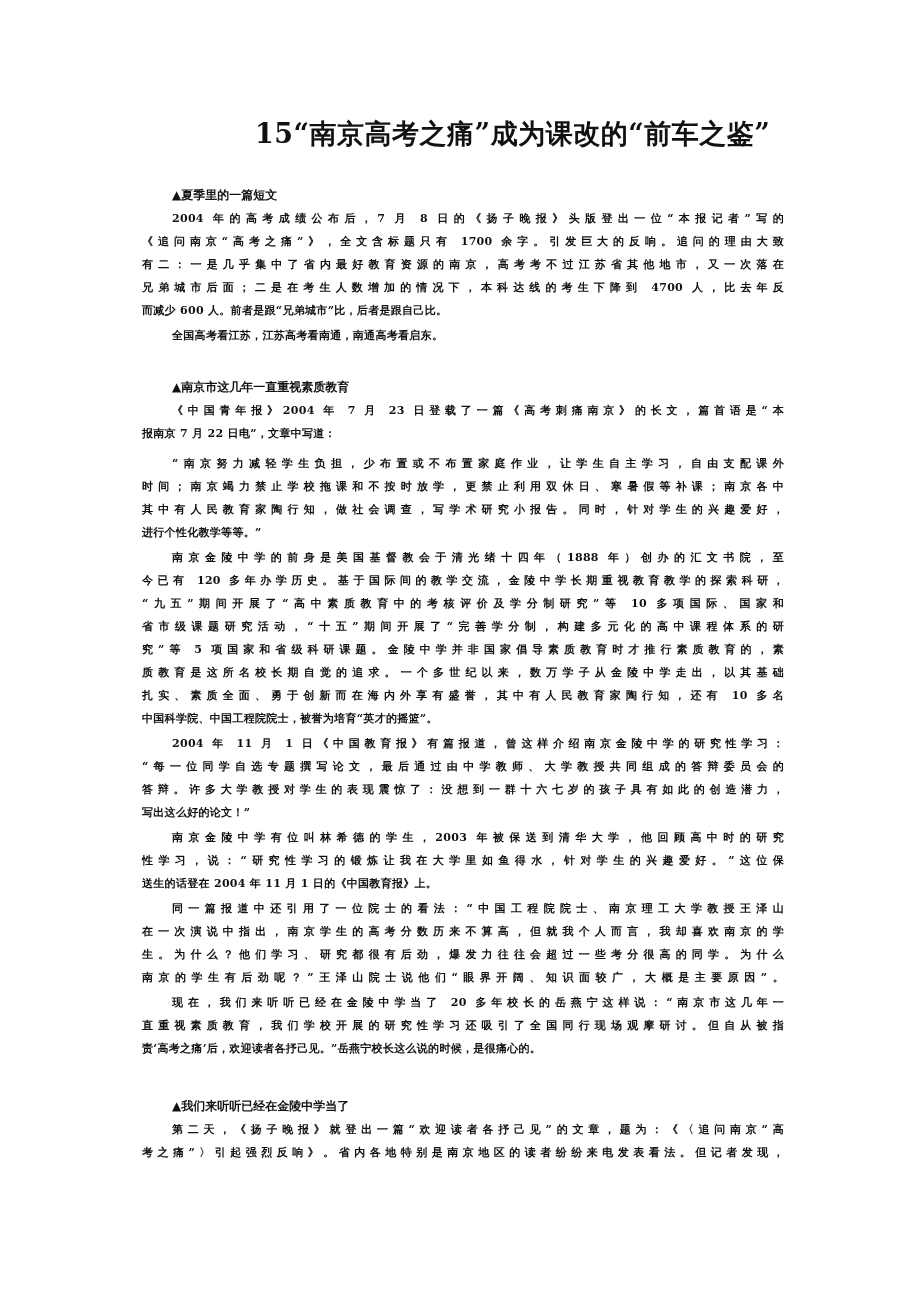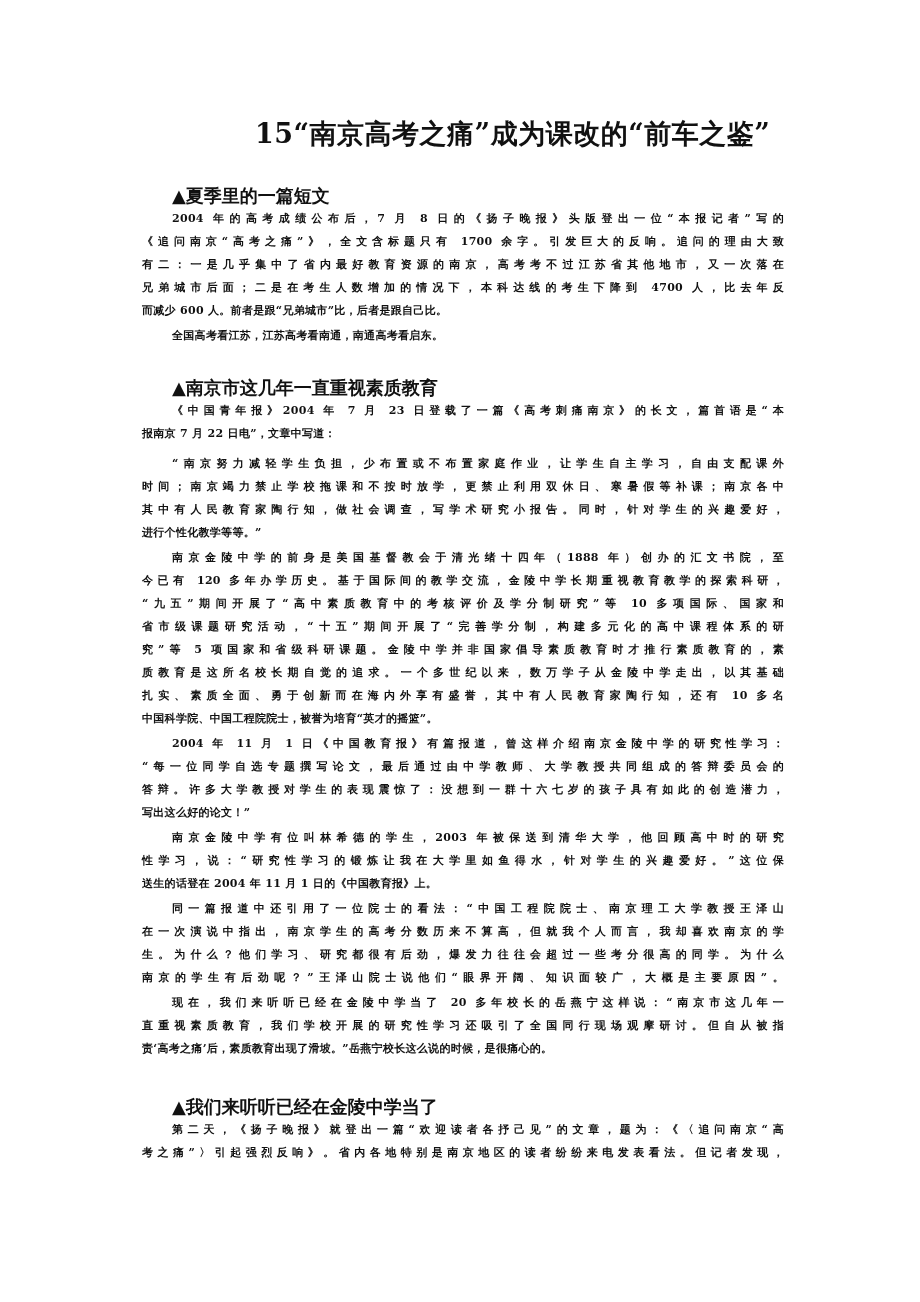--- a/index.html
+++ b/index.html
@@ -54,21 +54,21 @@
     .line.justify {
       width: 642px;
       text-align: justify;
       text-align-last: justify;
     }
     .line.indent.justify { width: 612px; }
     .heading {
       position: absolute;
       left: 30px;
       height: 23px;
-      font-size: 18px;
+      font-size: 12px;
       line-height: 23px;
       font-weight: bold;
       white-space: nowrap;
       font-family: "DejaVu Sans", "Liberation Sans", sans-serif;
     }
   </style>
 </head>
 <body>
 
 <div class="page">
@@ -105,19 +105,19 @@
     <div class="line" style="top:801px">写出这么好的论文！”</div>
     <div class="line indent justify" style="top:826px">南京金陵中学有位叫林希德的学生，2003 年被保送到清华大学，他回顾高中时的研究</div>
     <div class="line justify" style="top:849px">性学习，说：“研究性学习的锻炼让我在大学里如鱼得水，针对学生的兴趣爱好。”这位保</div>
     <div class="line" style="top:872px">送生的话登在 2004 年 11 月 1 日的《中国教育报》上。</div>
     <div class="line indent justify" style="top:897px">同一篇报道中还引用了一位院士的看法：“中国工程院院士、南京理工大学教授王泽山</div>
     <div class="line justify" style="top:920px">在一次演说中指出，南京学生的高考分数历来不算高，但就我个人而言，我却喜欢南京的学</div>
     <div class="line justify" style="top:943px">生。为什么？他们学习、研究都很有后劲，爆发力往往会超过一些考分很高的同学。为什么</div>
     <div class="line justify" style="top:966px">南京的学生有后劲呢？”王泽山院士说他们“眼界开阔、知识面较广，大概是主要原因”。</div>
     <div class="line indent justify" style="top:991px">现在，我们来听听已经在金陵中学当了 20 多年校长的岳燕宁这样说：“南京市这几年一</div>
     <div class="line justify" style="top:1014px">直重视素质教育，我们学校开展的研究性学习还吸引了全国同行现场观摩研讨。但自从被指</div>
-    <div class="line" style="top:1037px">责‘高考之痛’后，素质教育出现了滑坡。”岳燕宁校长这么说的时候，是很痛心的。</div>
+    <div class="line" style="top:1037px">责‘高考之痛’后，欢迎读者各抒己见。”岳燕宁校长这么说的时候，是很痛心的。</div>
 
     <div class="heading" style="top:1095px">▲我们来听听已经在金陵中学当了</div>
     <div class="line indent justify" style="top:1118px">第二天，《扬子晚报》就登出一篇“欢迎读者各抒己见”的文章，题为：《〈追问南京“高</div>
     <div class="line justify" style="top:1141px">考之痛”〉引起强烈反响》。省内各地特别是南京地区的读者纷纷来电发表看法。但记者发现，</div>
   </div>
 </div>
 
 </body></html>

